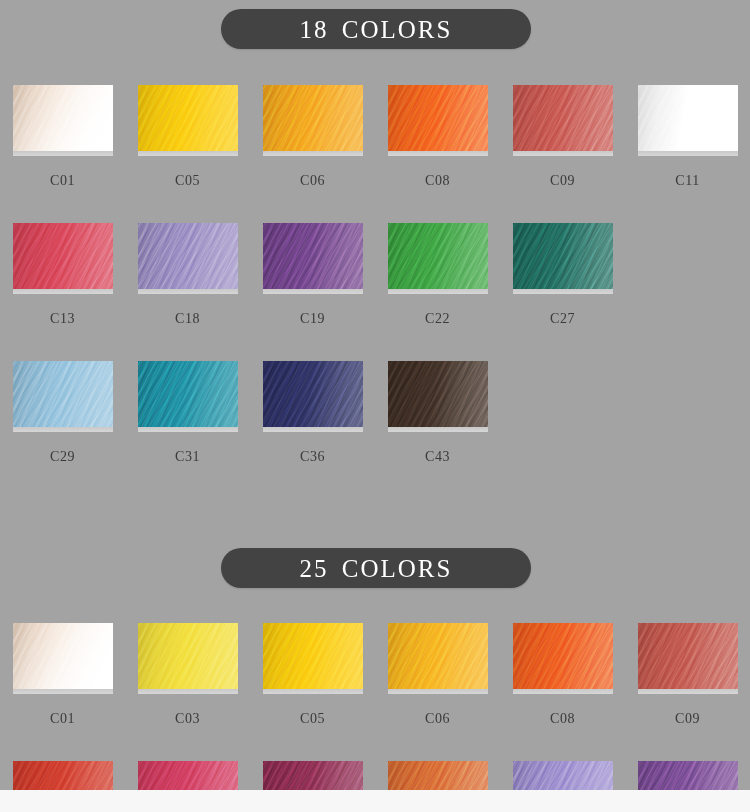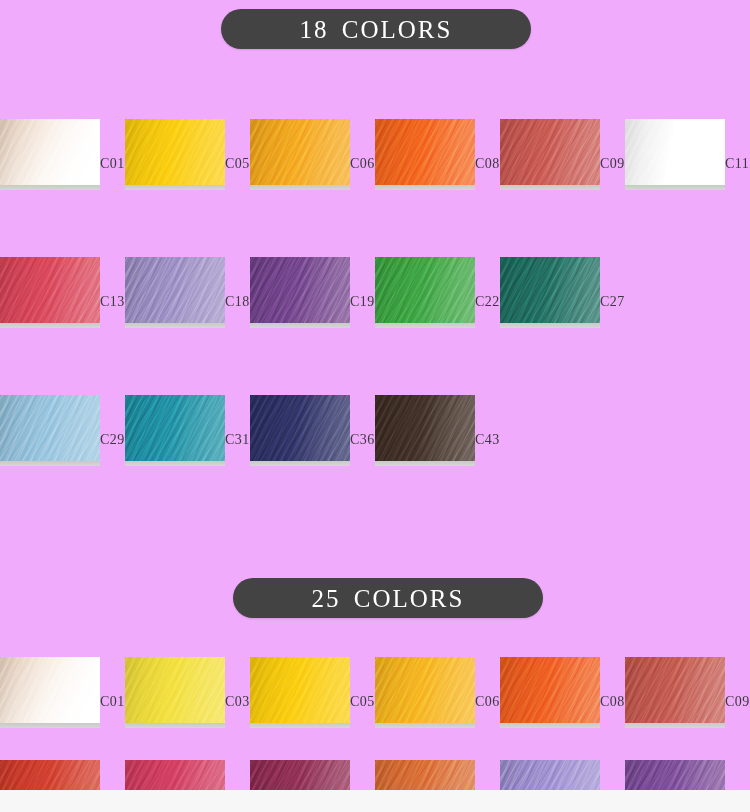--- a/index.html
+++ b/index.html
@@ -12,21 +12,21 @@
     height: 812px;
     position: relative;
     overflow: hidden;
     font-family: "Liberation Serif", serif;
   }
 
   .page {
     position: relative;
     width: 750px;
     height: 812px;
-    background: #f0abfc;
+    background: #a3a3a3;
     overflow: hidden;
   }
 
   
   .section-header {
     position: relative;
     display: flex;
     align-items: center;
     justify-content: center;
     height: 40px;
@@ -46,24 +46,23 @@
   }
 
   .header-wrap-18 {
     position: absolute;
     left: 221px;
     top: 9px;
     width: 310px;
   }
   .header-wrap-25 {
     position: absolute;
-    left: 233px;
+    left: 221px;
     top: 548px;
     width: 310px;
-    margin-top: 30px;
   }
 
   
   .grid {
     position: absolute;
     left: 0;
     width: 750px;
   }
   .grid-18 { top: 85px; }
   .grid-25 { top: 623px; }
@@ -71,21 +70,21 @@
   .row {
     display: flex;
     width: 750px;
     height: 138px;
   }
   .row.clipped { height: 67px; }
 
   .cell {
     width: 125px;
     display: flex;
-    flex-direction: row;
+    flex-direction: column;
     align-items: center;
   }
 
   .swatch-holder {
     position: relative;
     width: 100px;
     height: 70px;
   }
 
   .swatch {

